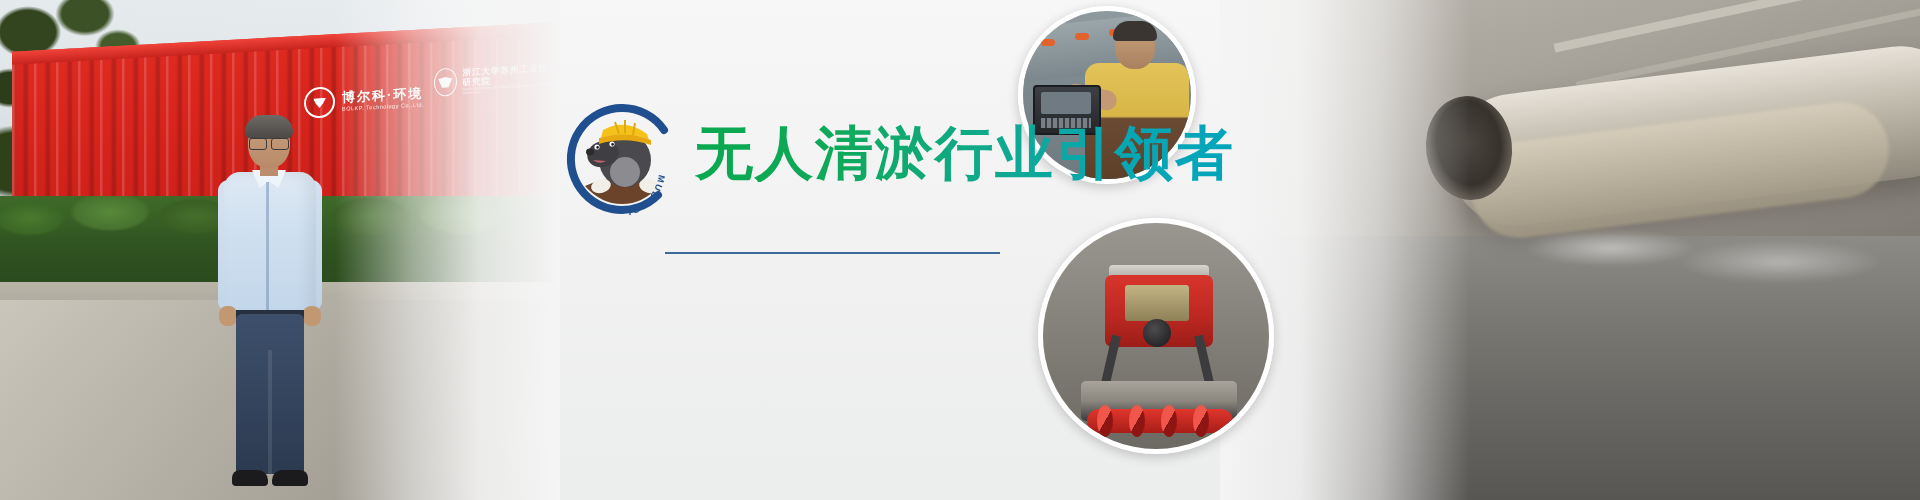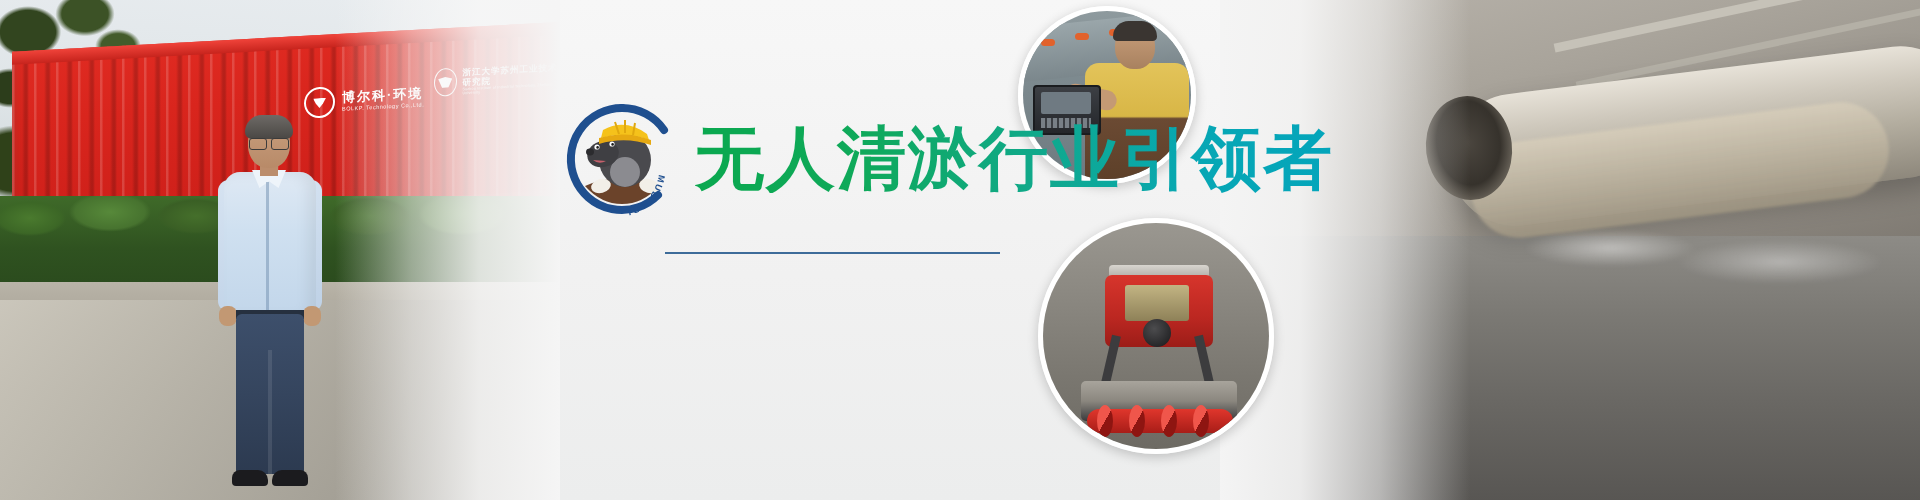--- a/index.html
+++ b/index.html
@@ -169,21 +169,21 @@
   .cb-flight{position:absolute;top:-4px;width:16px;height:32px;border-radius:50%;
     background:linear-gradient(120deg,#f0564b 0 50%,#8e1511 50% 100%);}
   .cb-wheel{position:absolute;left:100px;top:96px;width:28px;height:28px;border-radius:50%;
     background:radial-gradient(circle at 40% 35%,#4c4c4e,#18181a);}
 
   
   .center{position:absolute;left:545px;top:0;width:480px;height:500px;}
   .logo{position:absolute;left:18px;top:100px;width:118px;height:118px;}
   .logo svg{display:block;}
   .headline{position:absolute;left:150px;top:124px;white-space:nowrap;
-    font-size:69px;font-weight:900;letter-spacing:2px;line-height:1;
+    font-size:58px;font-weight:900;letter-spacing:2px;line-height:1;
     font-family:"DejaVu Sans","Liberation Sans",sans-serif;
     background:linear-gradient(90deg,#0aa84f 0%,#0fa95a 26%,#10a98c 54%,#07a7b4 78%,#04a5bb 100%);
     -webkit-background-clip:text;background-clip:text;color:transparent;
     -webkit-text-fill-color:transparent;}
   .divider{position:absolute;left:120px;top:252px;width:335px;height:2px;background:#3d6b99;}
 </style>
 </head>
 <body>
 
 <div class="banner">

